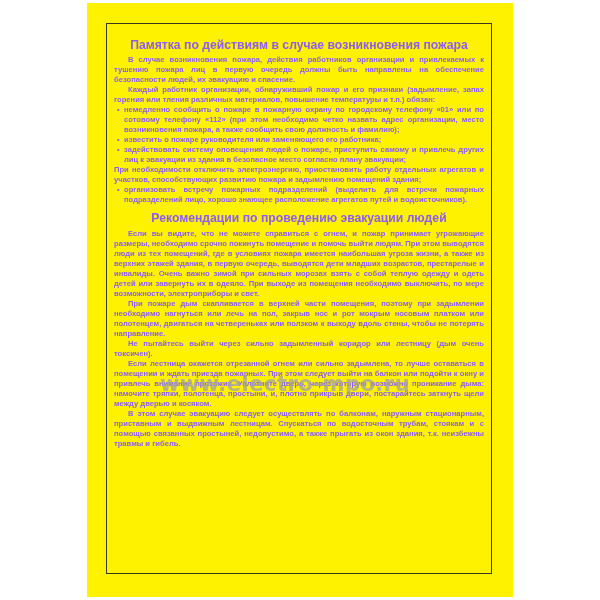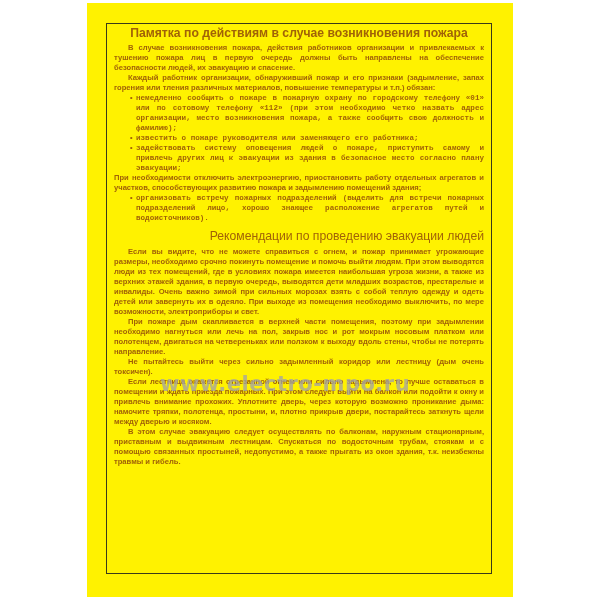--- a/index.html
+++ b/index.html
@@ -7,37 +7,37 @@
       width: 600px; height: 600px; background: #ffffff; position: relative; overflow: hidden;
       font-family: "Liberation Sans", "DejaVu Sans", sans-serif;
     }
     .sheet {
       position: absolute; left: 87px; top: 3px; width: 426px; height: 594px;
       background: #fff200;
     }
     .frame {
       position: absolute; left: 19px; top: 20px; width: 386px; height: 551px;
       border: 1.5px solid #3a3a1a; box-sizing: border-box;
-      padding: 0 7px 0 7px;
-      color: #a16207;
+      padding: 12px 7px 0 7px;
+      color: #8b5cf6;
     }
     h1.title {
       font-size: 12.2px; font-weight: bold; margin: 2px 0 3px 0; text-align: center;
       letter-spacing: 0; white-space: nowrap;
     }
     h2.title {
-      font-size: 12.2px; font-weight: normal; margin: 6px 0 4px 0; text-align: right;
+      font-size: 12.2px; font-weight: bold; margin: 6px 0 4px 0; text-align: center;
       white-space: nowrap;
     }
     p, li {
       font-size: 7.6px; line-height: 10px; font-weight: bold; margin: 0; text-align: justify;
       text-align-last: left;
     }
     p.indent { text-indent: 14px; }
-    ul { list-style: none; padding: 0; margin: 0 0 0 15px; font-family: Liberation Mono, monospace; }
+    ul { list-style: none; padding: 0; margin: 0 0 0 3px; }
     li { padding-left: 7px; position: relative; }
     li::before { content: "\2022"; position: absolute; left: 0; top: 0; }
     .watermark {
       position: absolute; left: 160px; top: 372px;
       font-size: 21px; font-weight: bold; color: rgba(160,160,170,0.75);
       letter-spacing: 0.5px; white-space: nowrap; pointer-events: none;
       font-family: "DejaVu Sans", sans-serif;
     }
   </style>
 </head>

